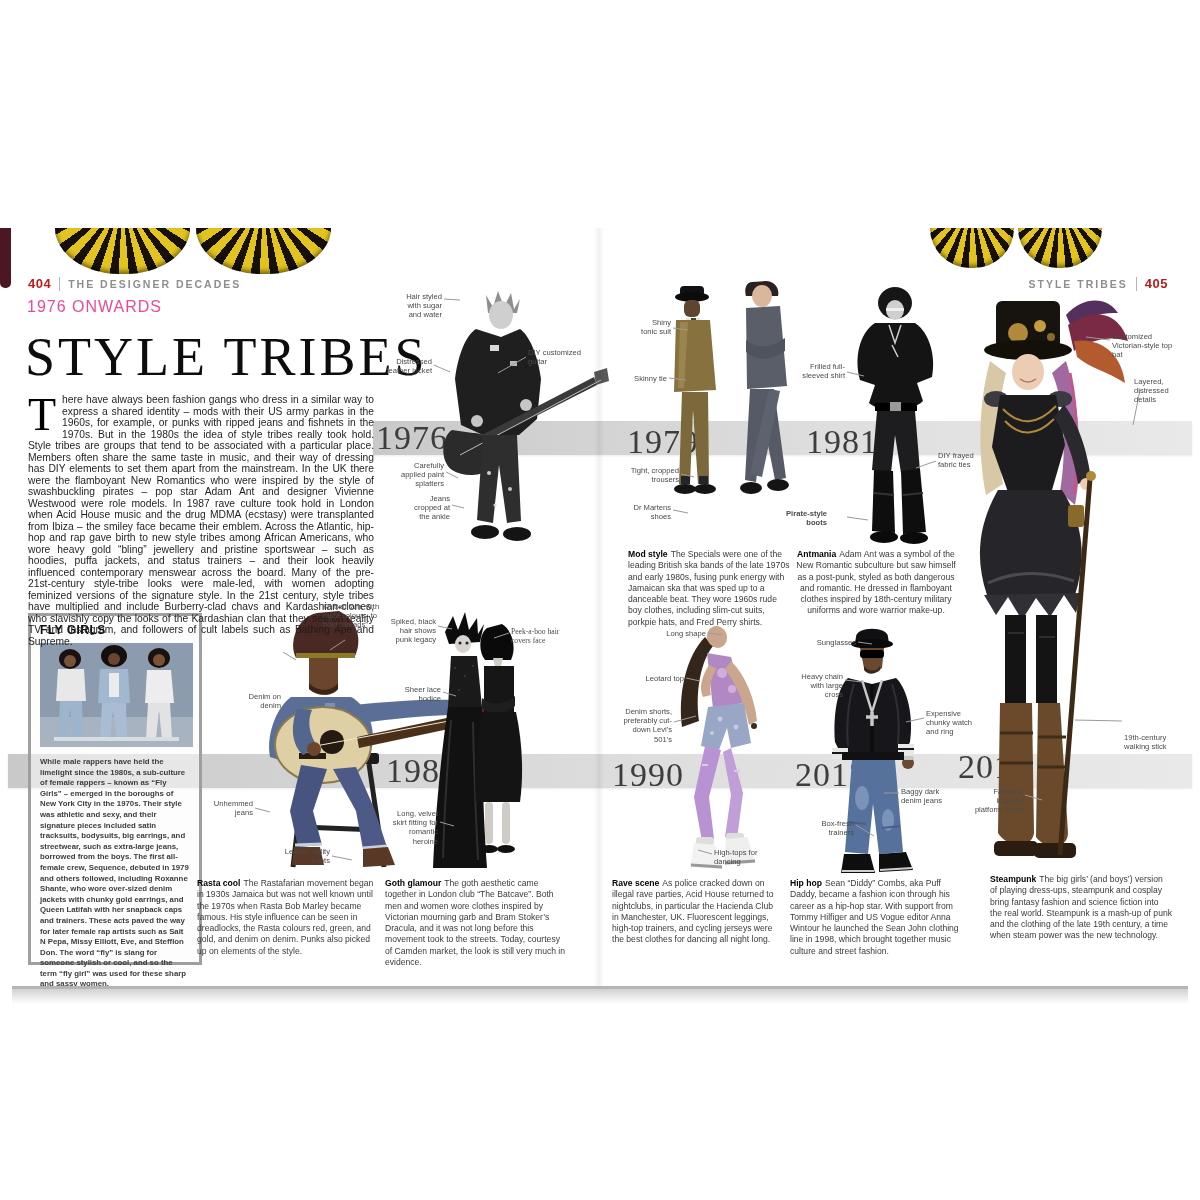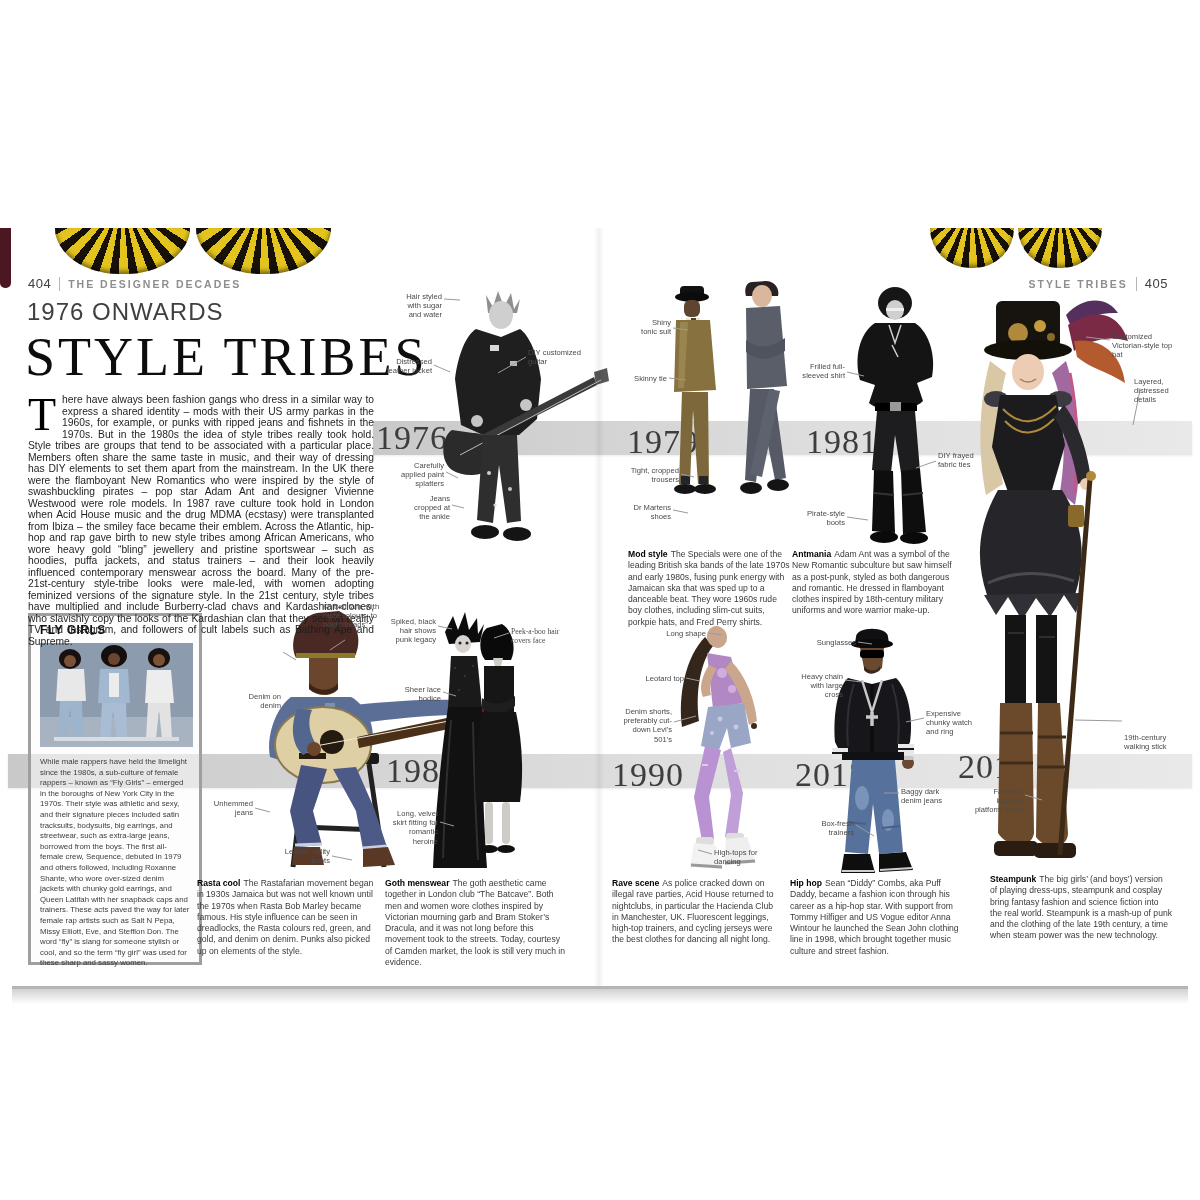--- a/index.html
+++ b/index.html
@@ -12,35 +12,35 @@
         border-radius:0 0 48% 48% / 0 0 100% 100%;
         box-shadow:inset 0 -3px 4px rgba(0,0,0,.45);}
   .cover-sliver{position:absolute;background:#4a1722;border-radius:0 0 5px 5px;z-index:1;}
   
   .band{position:absolute;height:34px;z-index:0;
         background:linear-gradient(to right,#c9c9c9,#dedede 55%,#e9e9e9);
         box-shadow:0 1px 2px rgba(0,0,0,.08);}
   .fold{position:absolute;background:linear-gradient(to right,rgba(0,0,0,0),rgba(0,0,0,.06),rgba(0,0,0,0));z-index:4;}
   
   .hdr{position:absolute;display:flex;align-items:center;gap:8px;z-index:3;}
-  .pagenum{font-size:13px;font-weight:normal;color:#404040;letter-spacing:.5px;}
+  .pagenum{font-size:13px;font-weight:bold;color:#b91c1c;letter-spacing:.5px;}
   .hdr-rule{width:1px;height:14px;background:#b5b5b5;}
   .section{font-size:10.5px;font-weight:bold;color:#8e8e8e;letter-spacing:2px;}
   
-  .kicker{position:absolute;font-size:24px;color:#404040;letter-spacing:1px;z-index:3;}
+  .kicker{position:absolute;font-size:16px;color:#ec4899;letter-spacing:1px;z-index:3;}
   .title{position:absolute;font-family:"Liberation Serif",serif;font-size:54px;color:#0d0d0d;
          letter-spacing:3px;z-index:3;}
   .intro{position:absolute;font-size:10.3px;line-height:11.5px;color:#1e1e1e;text-align:justify;z-index:3;}
   .dropcap{float:left;font-family:"Liberation Serif",serif;font-size:46px;line-height:.82;
            padding:2px 6px 0 0;color:#000;}
   
   .flybox{position:absolute;border:3px solid #9f9f9f;background:rgba(252,252,252,.55);z-index:2;
           box-sizing:border-box;padding:7px 9px;}
   .flytitle{font-size:12px;font-weight:bold;color:#101010;letter-spacing:.5px;margin-bottom:6px;}
-  .flybody{font-size:7.8px;line-height:10.6px;color:#3c3c3c;margin-top:6px;text-align:left;}
+  .flybody{font-size:7.8px;line-height:10.6px;color:#3c3c3c;margin-top:6px;text-align:left;font-weight:bold;}
   
   .year{position:absolute;font-family:"Liberation Serif",serif;font-size:34px;color:#3d3d3d;
         letter-spacing:1px;z-index:2;}
   
   .cap{position:absolute;font-size:8.6px;line-height:11.3px;color:#3a3a3a;z-index:3;}
   .cap b{color:#000;margin-right:3px;}
   
   .ann{position:absolute;font-size:7.6px;line-height:9.2px;color:#4a4a4a;z-index:5;}
   .ann.r{text-align:right;}
   .figure{position:absolute;z-index:2;}
@@ -313,28 +313,28 @@
       <ellipse cx="70" cy="198" rx="6" ry="11" fill="#7b93b8"></ellipse>
     <path d="M30,200 L48,202 M64,206 L82,204" stroke="#46608a" stroke-width="2"></path>
     <path d="M26,232 L23,251 L57,251 L52,232 Z" fill="#0e0e0e"></path>
       <path d="M61,232 L61,250 L95,248 L88,230 Z" fill="#0e0e0e"></path>
     <path d="M24,249 L56,249 M62,248 L94,246" stroke="#cfcfcf" stroke-width="2"></path>
   </svg>
 
   <div class="cap" style="left:628px;top:549px;width:162px;">
     <b>Mod style</b><span>The Specials were one of the leading British ska bands of the late 1970s and early 1980s, fusing punk energy with Jamaican ska that was sped up to a danceable beat. They wore 1960s rude boy clothes, including slim-cut suits, porkpie hats, and Fred Perry shirts.</span>
   </div>
-  <div class="cap" style="left:792px;top:549px;width:168px;">
+  <div class="cap" style="left:792px;top:549px;width:168px;text-align:center;">
     <b>Antmania</b><span>Adam Ant was a symbol of the New Romantic subculture but saw himself as a post-punk, styled as both dangerous and romantic. He dressed in flamboyant clothes inspired by 18th-century military uniforms and wore warrior make-up.</span>
   </div>
   <div class="cap" style="left:197px;top:878px;width:178px;">
     <b>Rasta cool</b><span>The Rastafarian movement began in 1930s Jamaica but was not well known until the 1970s when Rasta Bob Marley became famous. His style influence can be seen in dreadlocks, the Rasta colours red, green, and gold, and denim on denim. Punks also picked up on elements of the style.</span>
   </div>
   <div class="cap" style="left:385px;top:878px;width:184px;">
-    <b>Goth menswear</b><span>The goth aesthetic came together in London club “The Batcave”. Both men and women wore clothes inspired by Victorian mourning garb and Bram Stoker’s Dracula, and it was not long before this movement took to the streets. Today, courtesy of Camden market, the look is still very much in evidence.</span>
+    <b>Goth glamour</b><span>The goth aesthetic came together in London club “The Batcave”. Both men and women wore clothes inspired by Victorian mourning garb and Bram Stoker’s Dracula, and it was not long before this movement took to the streets. Today, courtesy of Camden market, the look is still very much in evidence.</span>
   </div>
   <div class="cap" style="left:612px;top:878px;width:170px;">
     <b>Rave scene</b><span>As police cracked down on illegal rave parties, Acid House returned to nightclubs, in particular the Hacienda Club in Manchester, UK. Fluorescent leggings, high-top trainers, and cycling jerseys were the best clothes for dancing all night long.</span>
   </div>
   <div class="cap" style="left:790px;top:878px;width:174px;">
     <b>Hip hop</b><span>Sean “Diddy” Combs, aka Puff Daddy, became a fashion icon through his career as a hip-hop star. With support from Tommy Hilfiger and US Vogue editor Anna Wintour he launched the Sean John clothing line in 1998, which brought together music culture and street fashion.</span>
   </div>
   <div class="cap" style="left:990px;top:874px;width:182px;">
     <b>Steampunk</b><span>The big girls’ (and boys’) version of playing dress-ups, steampunk and cosplay bring fantasy fashion and science fiction into the real world. Steampunk is a mash-up of punk and the clothing of the late 19th century, a time when steam power was the new technology.</span>
   </div>
@@ -345,21 +345,21 @@
   <div class="ann r" style="left:398px;top:461px;width:46px;">Carefully applied paint splatters</div>
   <div class="ann r" style="left:402px;top:494px;width:48px;">Jeans cropped at the ankle</div>
 
   <div class="ann r" style="left:637px;top:318px;width:34px;">Shiny tonic suit</div>
   <div class="ann r" style="left:627px;top:374px;width:40px;">Skinny tie</div>
   <div class="ann r" style="left:627px;top:466px;width:52px;">Tight, cropped trousers</div>
   <div class="ann r" style="left:627px;top:503px;width:44px;">Dr Martens shoes</div>
 
   <div class="ann r" style="left:799px;top:362px;width:46px;">Frilled full-sleeved shirt</div>
   <div class="ann" style="left:938px;top:451px;width:36px;">DIY frayed fabric ties</div>
-  <div class="ann r" style="left:799px;top:509px;width:46px;">Pirate-style boots</div>
+  <div class="ann r" style="left:781px;top:509px;width:46px;font-weight:bold;">Pirate-style boots</div>
 
   <div class="ann" style="left:323px;top:602px;width:62px;">Knitted tam, with rasta colours, to hold “dreads”</div>
   <div class="ann r" style="left:231px;top:644px;width:50px;margin-top:48px;">Denim on denim</div>
   <div class="ann r" style="left:203px;top:799px;width:50px;">Unhemmed jeans</div>
   <div class="ann r" style="left:270px;top:847px;width:60px;">Leather utility boots</div>
 
   <div class="ann r" style="left:384px;top:617px;width:52px;">Spiked, black hair shows punk legacy</div>
   <div class="ann" style="left:511px;top:627px;width:62px;font-family:Liberation Serif, serif;">Peek-a-boo hair covers face</div>
   <div class="ann r" style="left:391px;top:685px;width:50px;">Sheer lace bodice</div>
   <div class="ann r" style="left:386px;top:809px;width:52px;">Long, velvet skirt fitting for romantic heroine</div>

